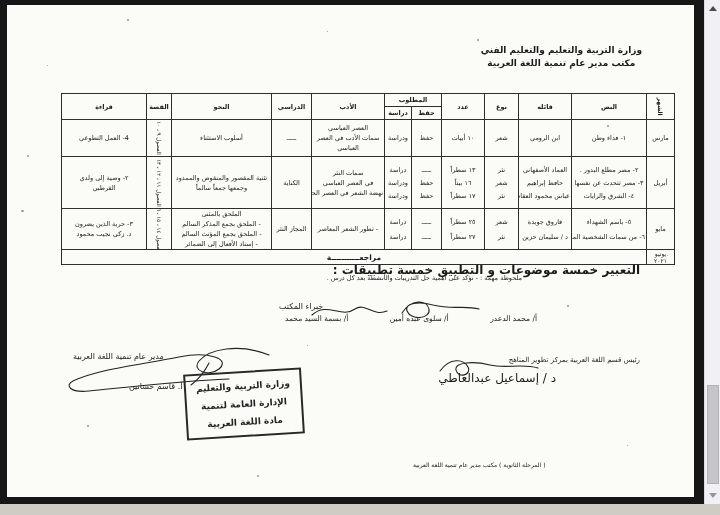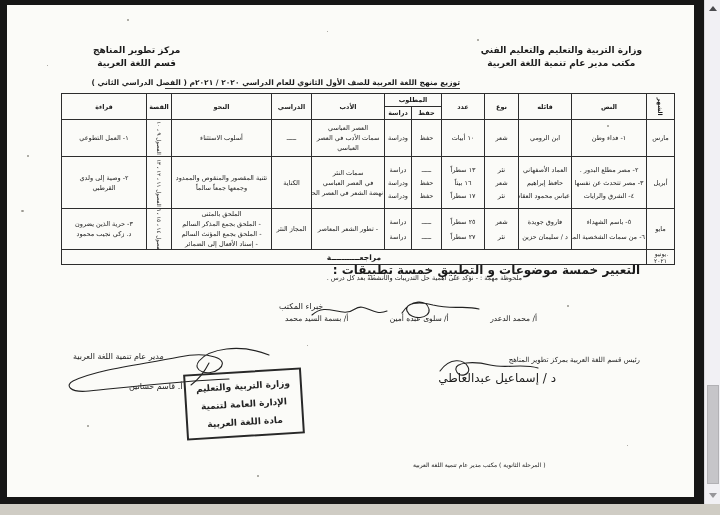--- a/index.html
+++ b/index.html
@@ -66,25 +66,20 @@
 </head>
 <body>
 
 <div class="frame">
   <div class="page">
 
     <div class="hdr hdr-right">
       <div>وزارة التربية والتعليم والتعليم الفني</div>
       <div>مكتب مدير عام تنمية اللغة العربية</div>
     </div>
-    <div class="hdr hdr-left">
-      <div>مركز تطوير المناهج</div>
-      <div>قسم اللغة العربية</div>
-    </div>
-    <div class="title">توزيع منهج اللغة العربية للصف الأول الثانوي للعام الدراسي ٢٠٢٠ / ٢٠٢١م ( الفصل الدراسي الثاني )</div>
 
     <table class="dist">
       <colgroup>
         <col style="width:28px">
           <col style="width:75px">
           <col style="width:53px">
           <col style="width:34px">
         <col style="width:43px">
           <col style="width:30px">
           <col style="width:27px">
@@ -141,21 +136,21 @@
             <div class="ln">العباسي</div>
           </td>
           <td><span class="dash">ـــــ</span></td>
           <td>
               <div class="ln">أسلوب الاستثناء</div>
             </td>
           <td class="story-cell">
               <span class="vtxt">الفصول ٩ ، ١٠</span>
             </td>
           <td>
-              <div class="ln">١- العمل التطوعي</div>
+              <div class="ln">4- العمل التطوعي</div>
             </td>
         </tr>
 
         <tr class="r2">
           <td>أبريل</td>
           <td class="sp3">
             <div class="ln">٢- مصر مطلع البدور .</div>
             <div class="ln">٣- مصر تتحدث عن نفسها</div>
             <div class="ln">٤- الشرق والرايات</div>
           </td>

